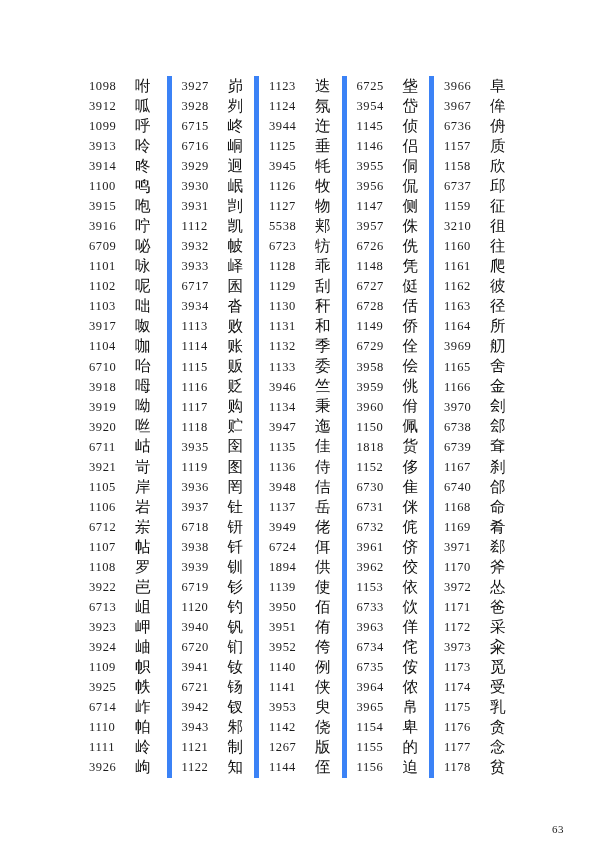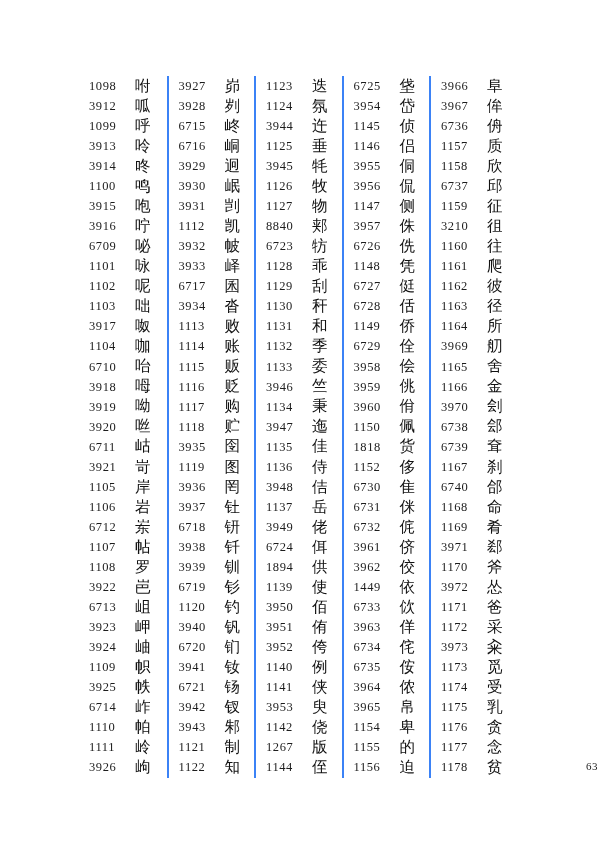--- a/index.html
+++ b/index.html
@@ -10,39 +10,38 @@
   }
   .page{position:absolute;inset:0;background:#ffffff;}
   .code-table{
     position:absolute;left:79px;top:76px;display:flex;height:702px;
   }
   .colgroup{
     width:87.5px;height:702px;display:flex;flex-direction:column;
     box-sizing:border-box;
     justify-content:flex-end;
   }
-  .colgroup + .colgroup{border-left:2px solid #3b82f6;}
+  .colgroup + .colgroup{border-left:5px solid #3b82f6;}
   .row{
     height:20.057px;display:flex;align-items:center;flex:0 0 auto;
   }
   .num{
     display:inline-block;width:37px;margin-left:10px;
     font-size:12.5px;letter-spacing:0.6px;color:#1c1c1c;
     font-family:"Liberation Serif","DejaVu Serif",serif;
     white-space:nowrap;
   }
   .char{
     display:inline-block;margin-left:9px;font-size:15.5px;color:#111;
     font-family:"DejaVu Serif","Liberation Serif",serif;
     line-height:1;white-space:nowrap;
   }
   .page-number{
-    position:absolute;left:552px;top:760px;font-size:11px;color:#222;
+    position:absolute;left:552px;top:823px;font-size:11px;color:#222;
     letter-spacing:0.5px;
-    margin-left:34px;
   }
 </style>
 </head>
 <body>
 
 <div class="page">
   <div class="code-table">
       <div class="colgroup">
         <div class="row">
           <span class="num">1098</span>
@@ -350,21 +349,21 @@
         </div>
         <div class="row">
           <span class="num">1126</span>
           <span class="char">牧</span>
         </div>
         <div class="row">
           <span class="num">1127</span>
           <span class="char">物</span>
         </div>
         <div class="row">
-          <span class="num">8840</span>
+          <span class="num">5538</span>
           <span class="char">郏</span>
         </div>
         <div class="row">
           <span class="num">6723</span>
           <span class="char">牥</span>
         </div>
         <div class="row">
           <span class="num">1128</span>
           <span class="char">乖</span>
         </div>
@@ -564,21 +563,21 @@
         </div>
         <div class="row">
           <span class="num">3961</span>
           <span class="char">侪</span>
         </div>
         <div class="row">
           <span class="num">3962</span>
           <span class="char">佼</span>
         </div>
         <div class="row">
-          <span class="num">1449</span>
+          <span class="num">1153</span>
           <span class="char">依</span>
         </div>
         <div class="row">
           <span class="num">6733</span>
           <span class="char">佽</span>
         </div>
         <div class="row">
           <span class="num">3963</span>
           <span class="char">佯</span>
         </div>

